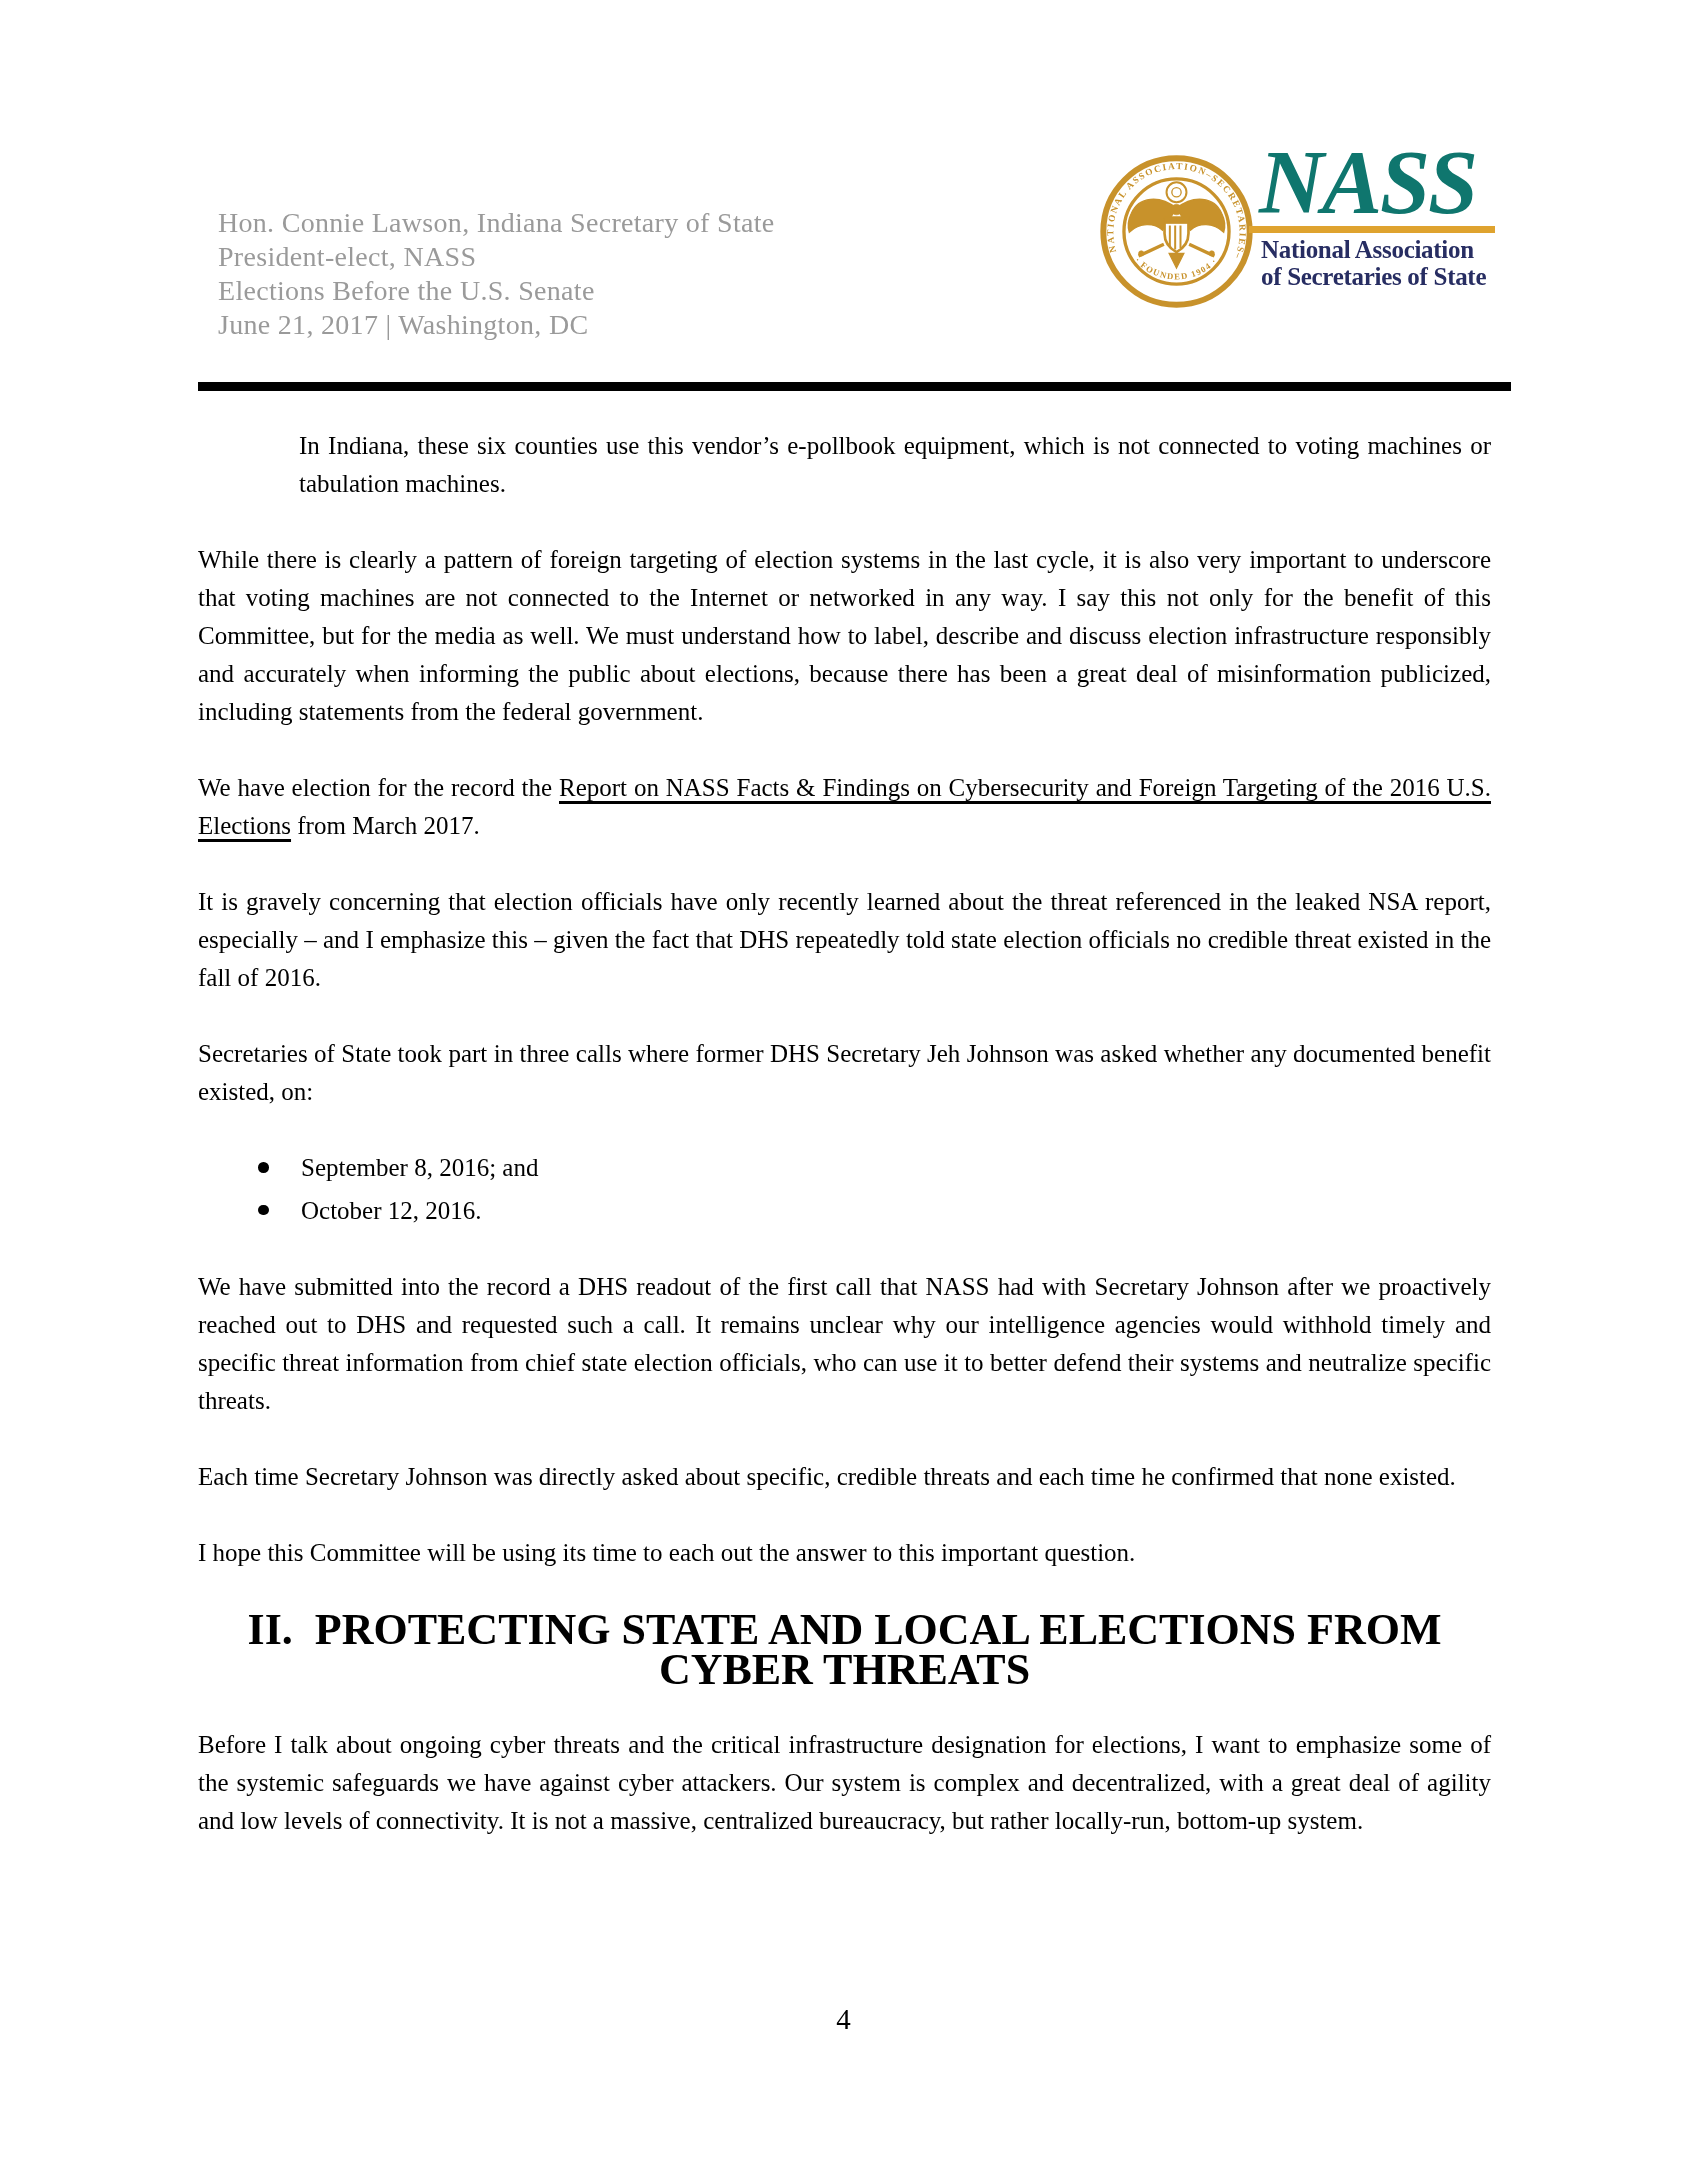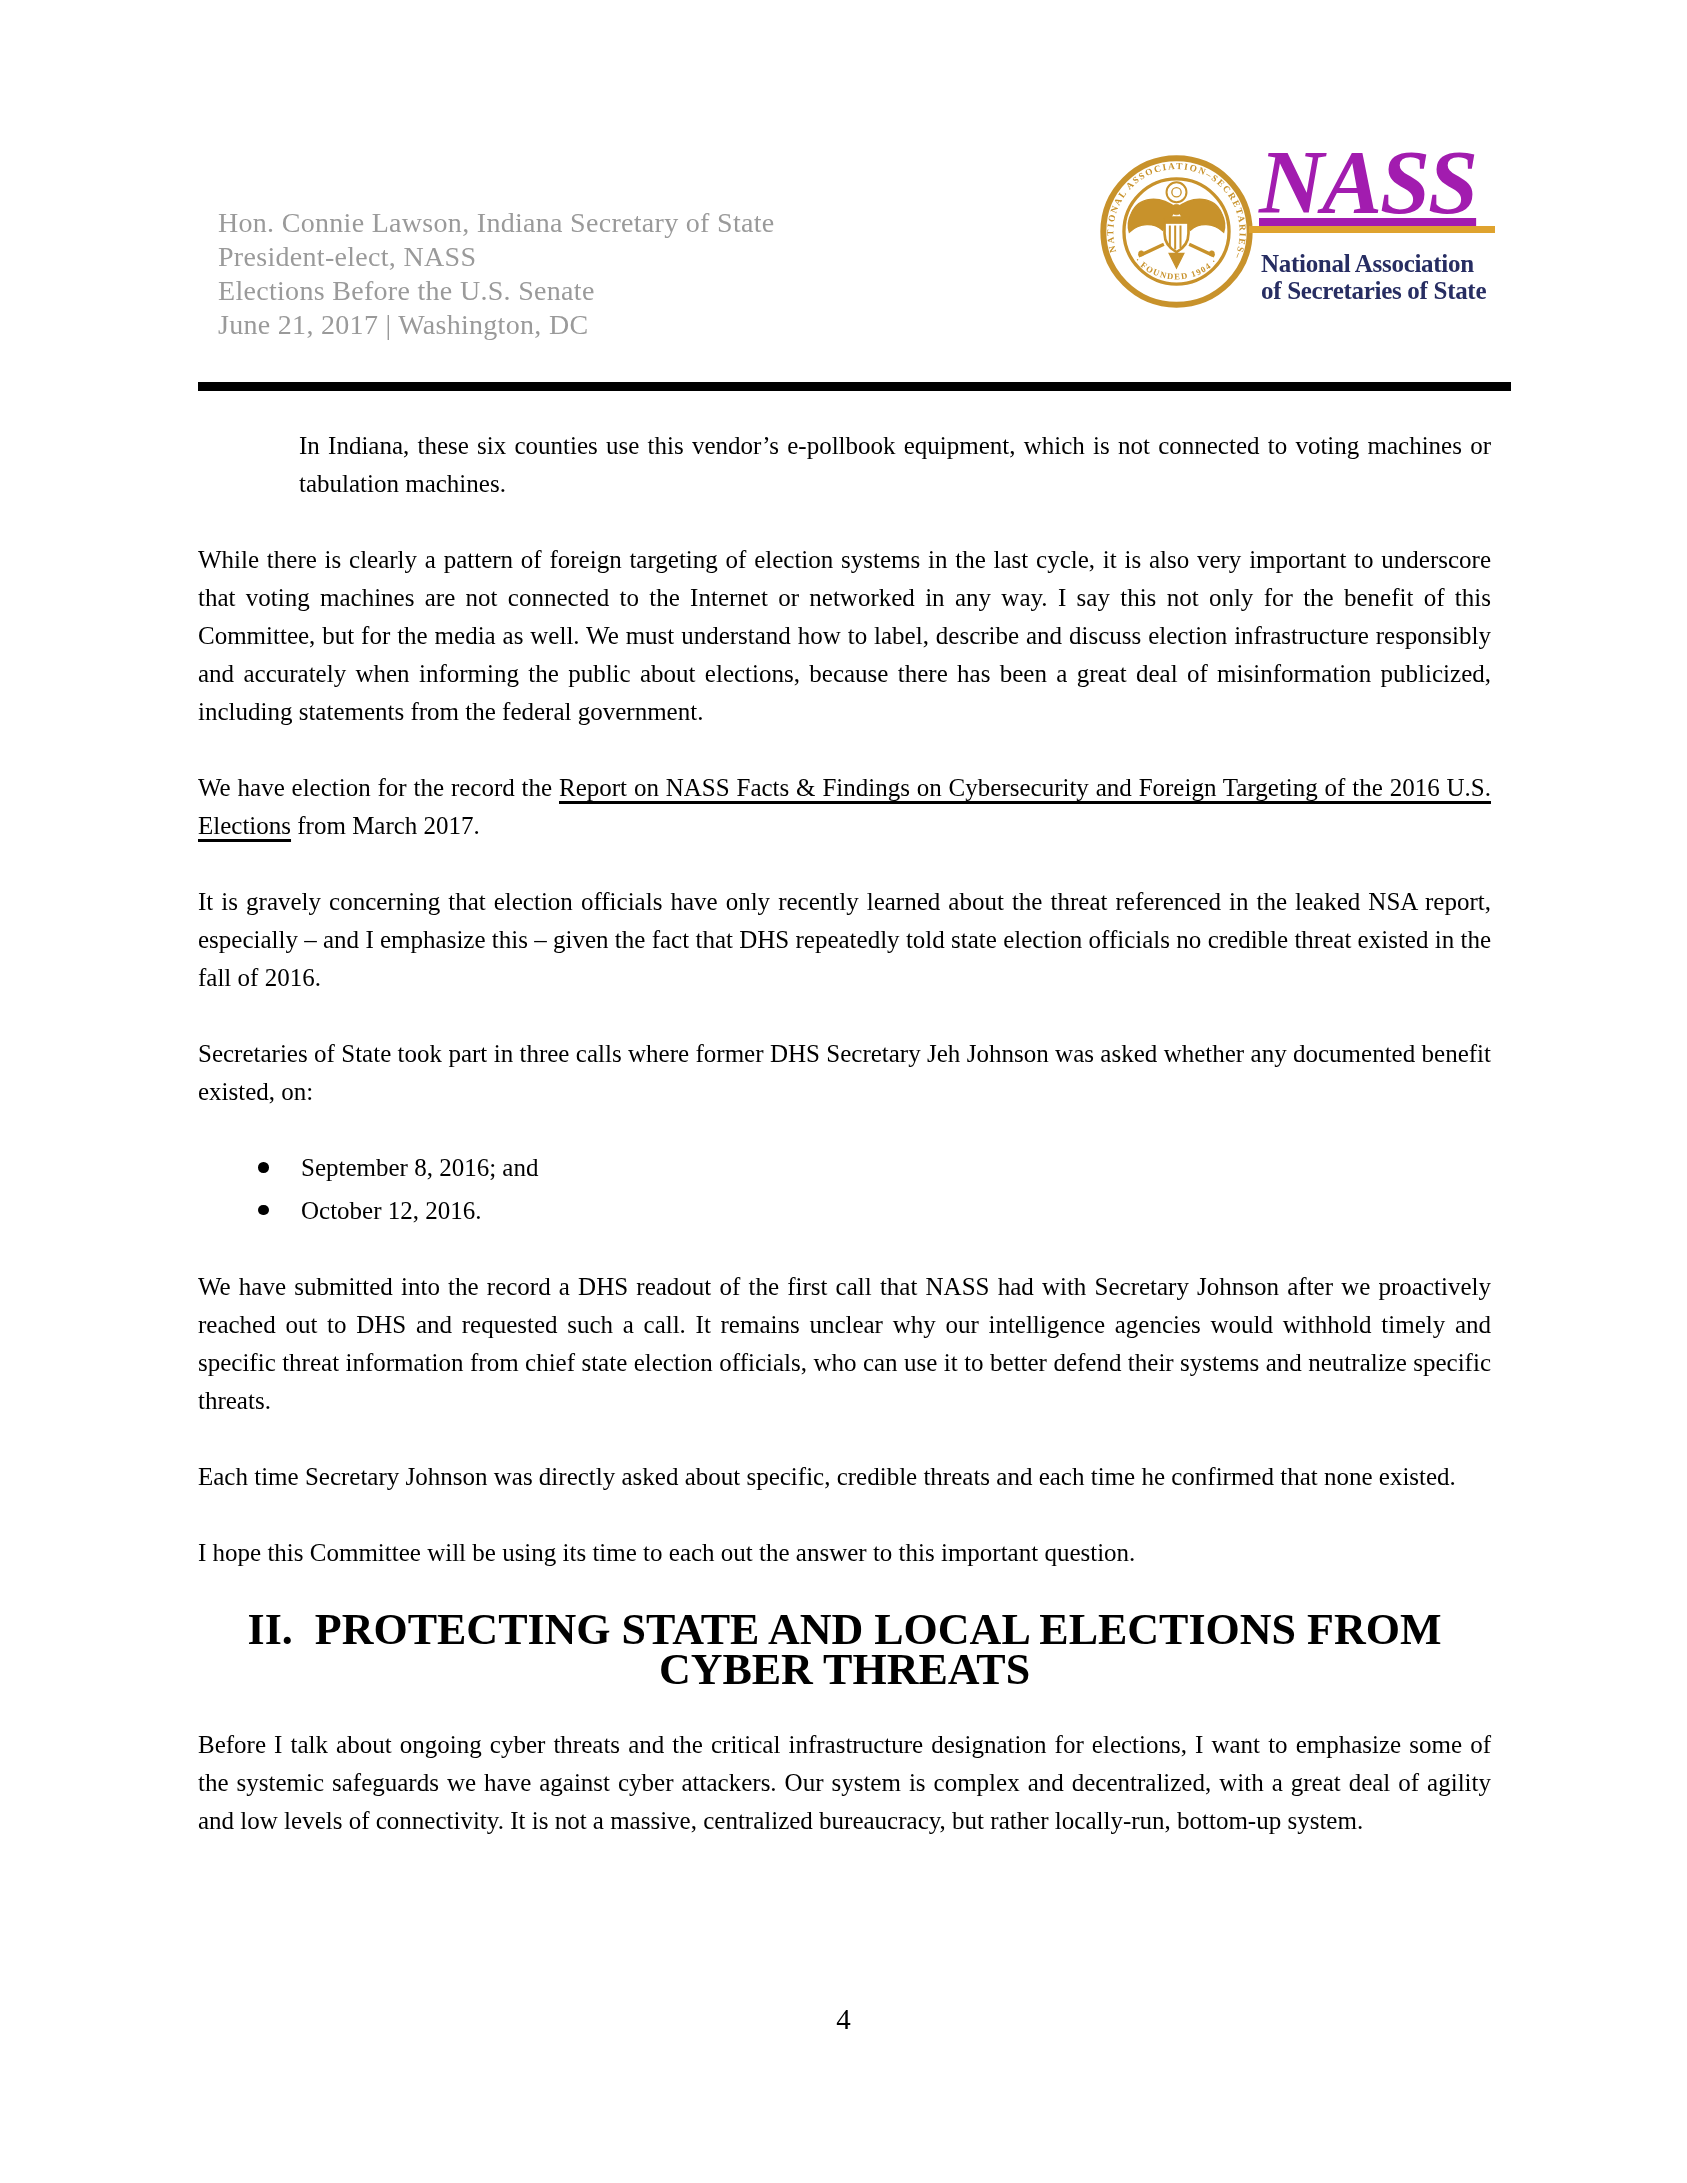--- a/index.html
+++ b/index.html
@@ -18,26 +18,25 @@
     font-size:28px;line-height:34px;
     letter-spacing:0.3px;
   }
   .logo{position:absolute;left:1092px;top:147px;width:437px;height:192px;}
   .seal{position:absolute;left:8px;top:8px;width:153px;height:153px;}
   .wordmark{
     position:absolute;left:167px;top:-9.3px;
     font-style:italic;font-weight:bold;
     font-size:90px;line-height:90px;
     letter-spacing:-2px;
-    color:#a21caf;
-    text-decoration:underline;
+    color:#0f766e;
   }
   .logo-rule{position:absolute;left:157px;top:79px;width:246px;height:6.6px;background:#dfa32f;}
   .logo-org{
-    position:absolute;left:169px;top:103px;
+    position:absolute;left:169px;top:89px;
     font-weight:bold;color:#272d62;
     font-size:25px;line-height:27px;
     letter-spacing:-0.3px;
   }
   
   .rule{position:absolute;left:198px;top:382px;width:1313px;height:8.6px;background:#000;}
   
   .body{
     position:absolute;left:198px;top:427px;width:1293px;
     font-size:25px;line-height:38px;

